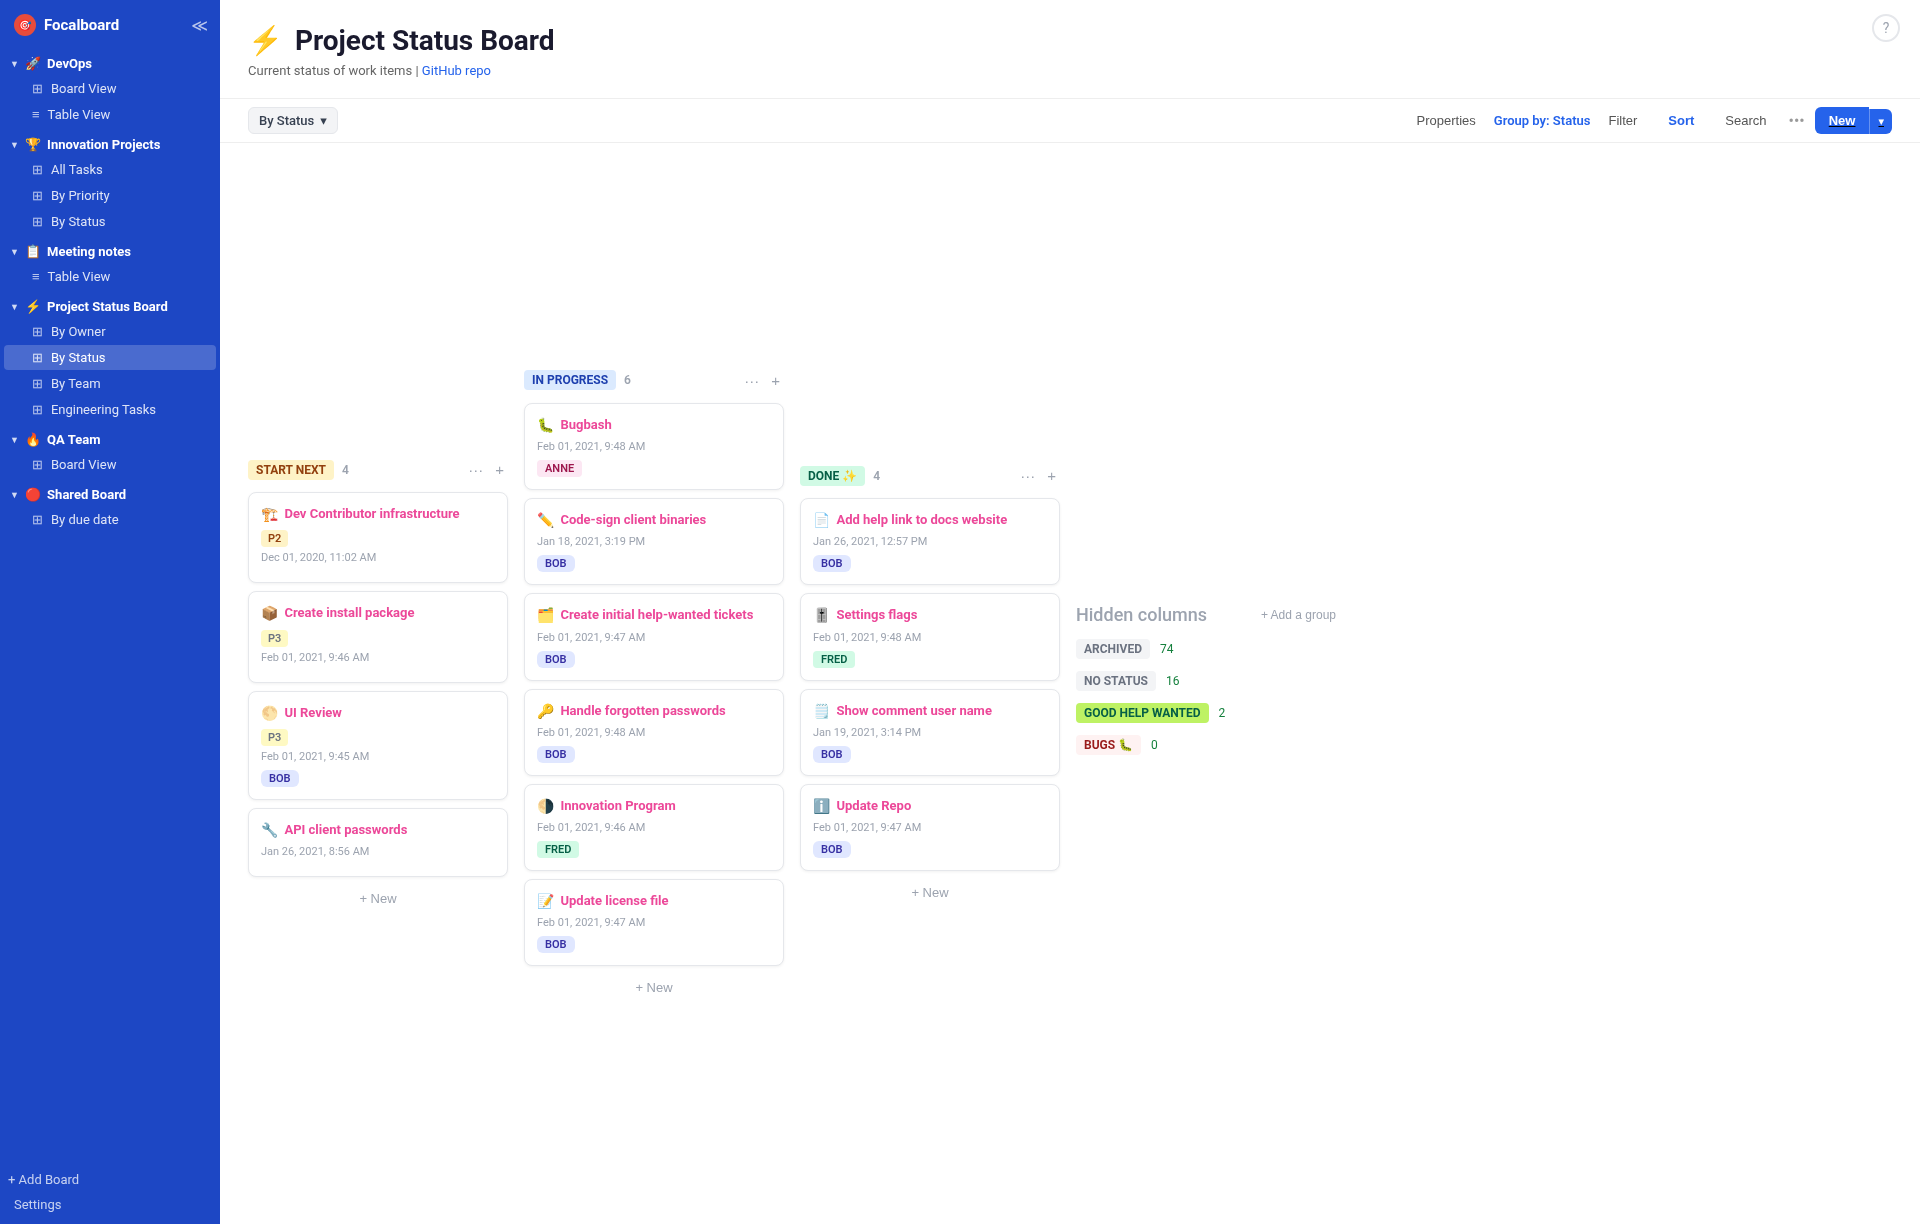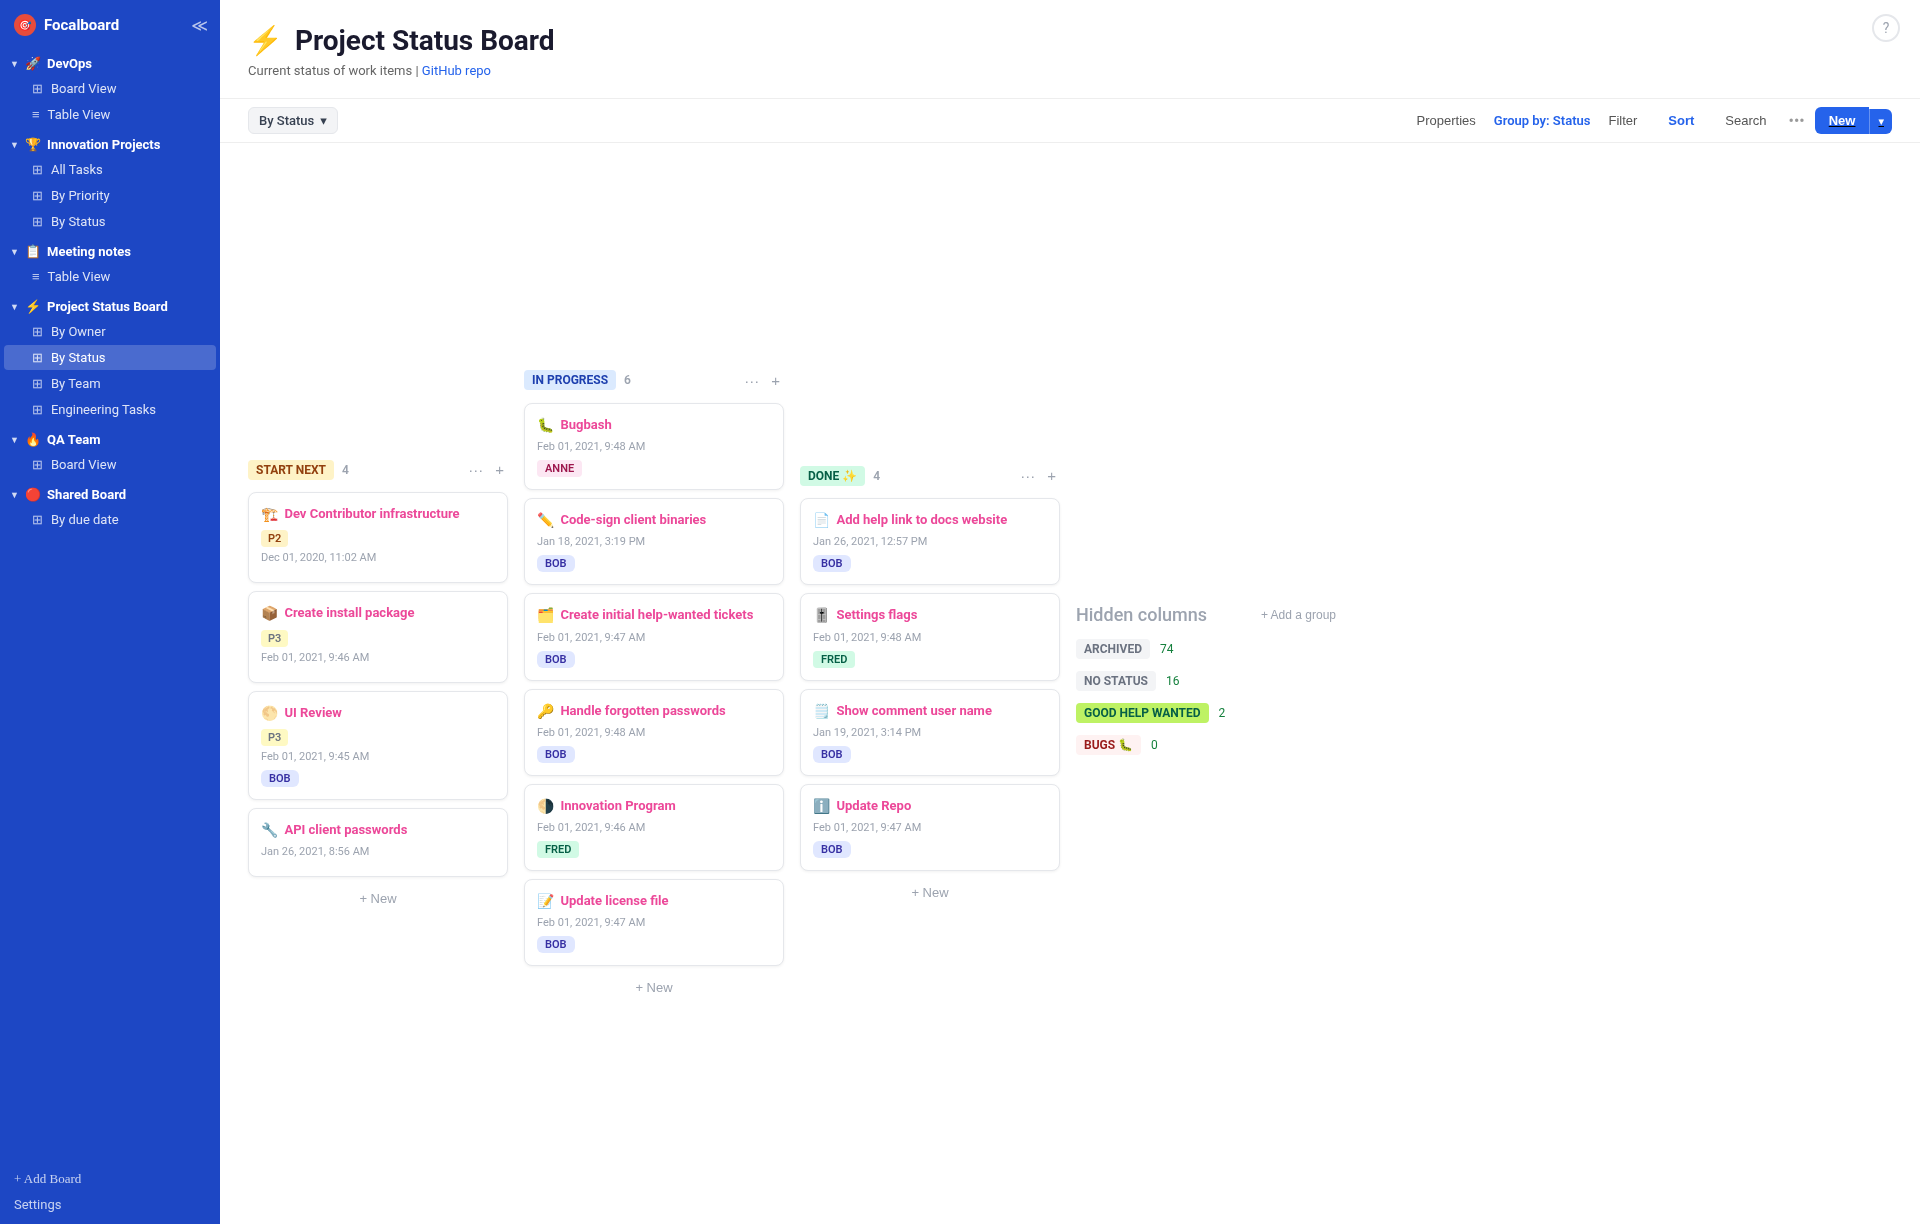--- a/index.html
+++ b/index.html
@@ -67,26 +67,25 @@
       font-size: 13px;
       cursor: pointer;
       color: rgba(255,255,255,0.85);
       gap: 8px;
       border-radius: 4px;
       margin: 1px 4px;
     }
     .sidebar-item.active { background: rgba(255,255,255,0.2); color: #fff; }
     .sidebar-item-icon { font-size: 13px; opacity: 0.8; }
     .sidebar-add-board {
-      padding: 8px 10px 4px 14px;
+      padding: 8px 10px 4px 8px;
       font-size: 13px;
       cursor: pointer;
       color: rgba(255,255,255,0.75);
       margin-top: auto;
-      font-family: Liberation Serif, serif;
     }
     .sidebar-settings {
       padding: 6px 10px 4px 14px;
       font-size: 13px;
       cursor: pointer;
       color: rgba(255,255,255,0.75);
     }
 
     
     #main {

